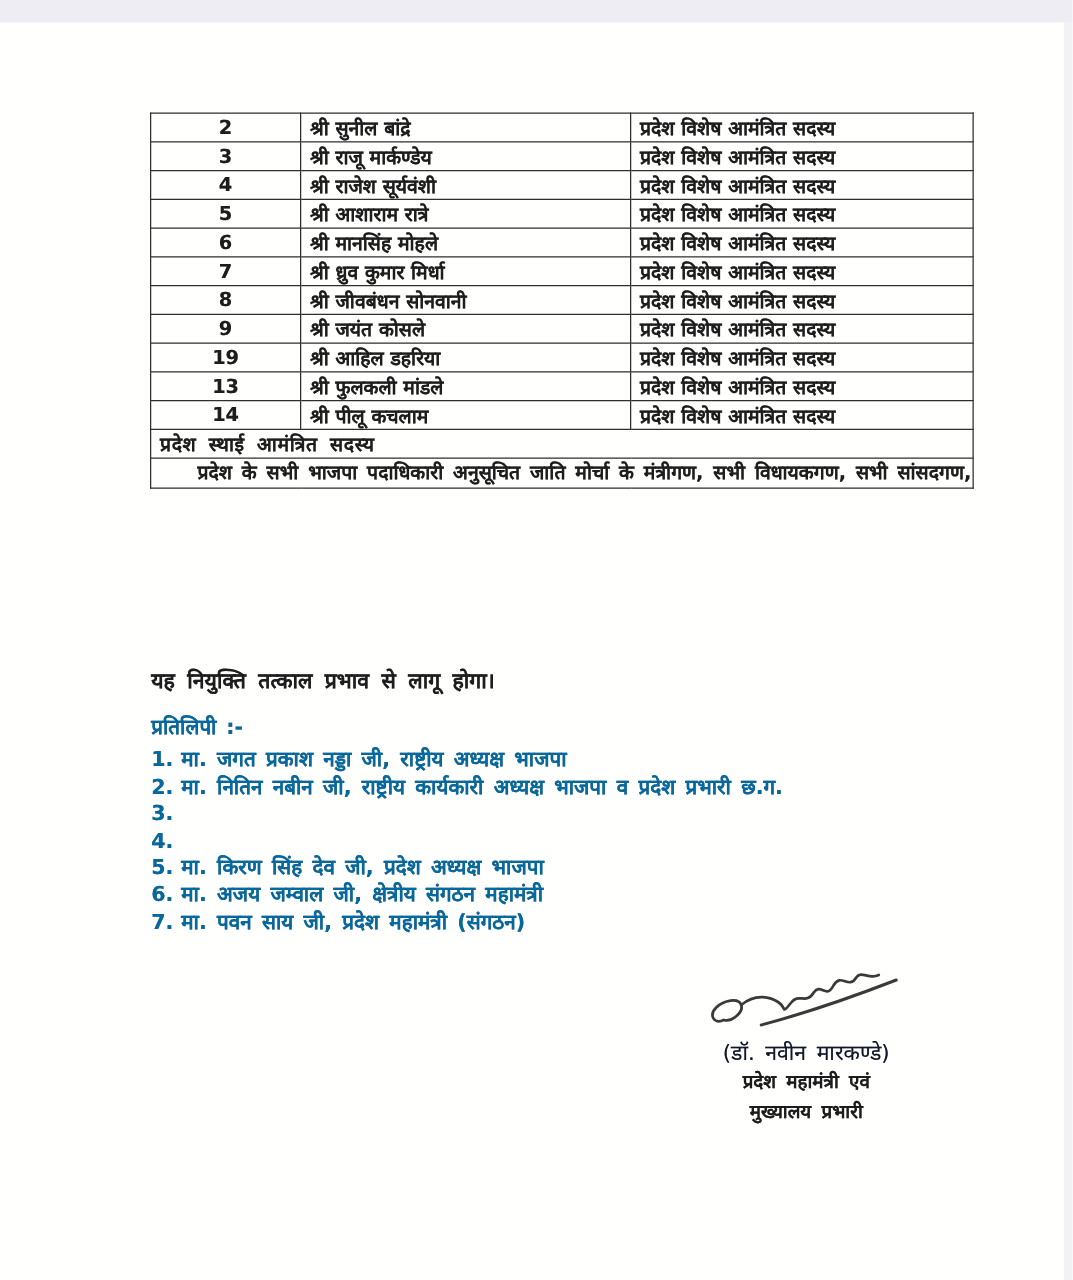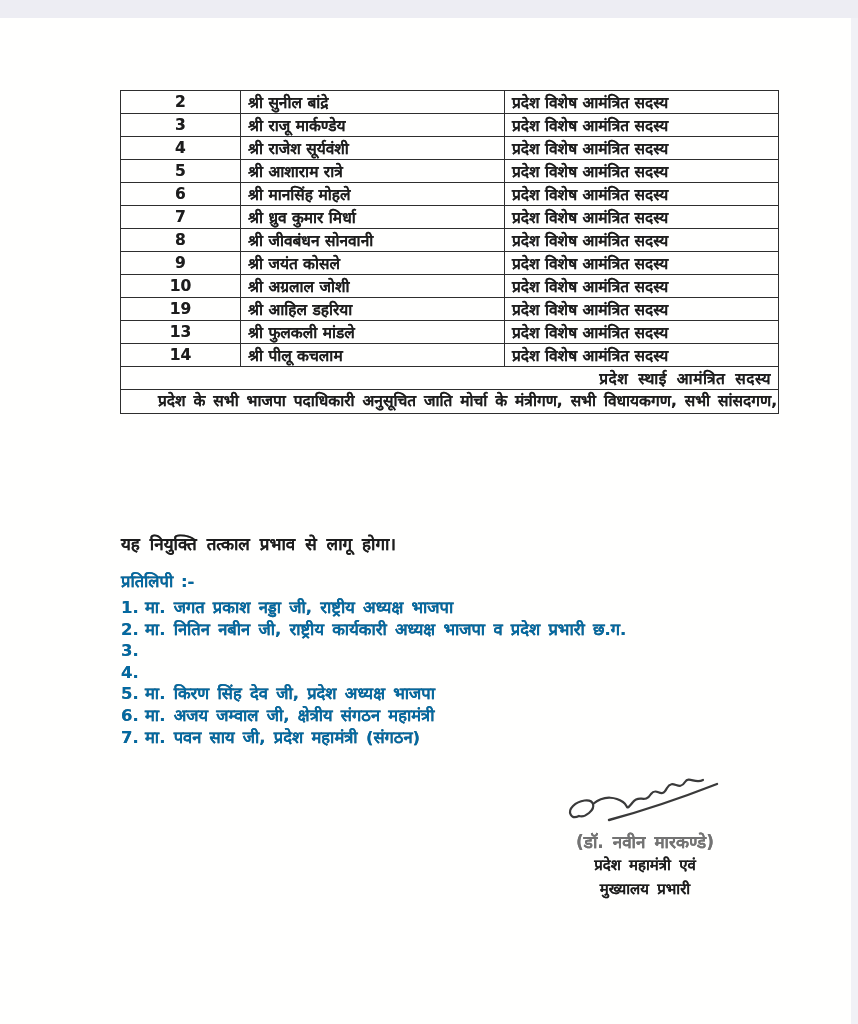--- a/index.html
+++ b/index.html
@@ -40,21 +40,21 @@
     font-size: 15.5px;
     font-weight: 600;
     color: #1d1d1d;
     height: 21.6px;
     padding: 0 7px;
     overflow: hidden;
     white-space: nowrap;
   }
   td.sn { text-align: center; padding: 0; font-size: 15px; }
   td.heading-cell {
-    text-align: right;
+    text-align: left;
     font-size: 25px;
     font-weight: 700;
     height: 33px;
     letter-spacing: 0.5px;
     word-spacing: 4px;
   }
   td.body-cell {
     height: 86px;
     vertical-align: top;
     white-space: normal;
@@ -81,21 +81,21 @@
     word-spacing: 2.5px;
     white-space: nowrap;
   }
   .copy-item .num { width: 24px; flex: 0 0 24px; }
 
   .signature-block {
     position: absolute; left: 540px; top: 758px;
     width: 210px; text-align: center;
   }
   .signature-squiggle { display: block; margin: 0 auto 2px auto; }
-  .sig-name { font-size: 17px; font-weight: 700; color: #737373; word-spacing: 3px; }
+  .sig-name { font-size: 17px; font-weight: 400; color: #0f172a; word-spacing: 3px; }
   .sig-title { font-size: 15px; font-weight: 700; color: #1c1c1c; word-spacing: 3px; line-height: 24px; }
 </style>
 </head>
 <body>
 
 <div class="top-bar"></div>
 <div class="right-strip"></div>
 
 <div class="doc-page doc-text">
 
@@ -137,25 +137,20 @@
         <td>प्रदेश विशेष आमंत्रित सदस्य</td>
       </tr>
       <tr>
         <td class="sn">8</td>
         <td>श्री जीवबंधन सोनवानी</td>
         <td>प्रदेश विशेष आमंत्रित सदस्य</td>
       </tr>
       <tr>
         <td class="sn">9</td>
         <td>श्री जयंत कोसले</td>
-        <td>प्रदेश विशेष आमंत्रित सदस्य</td>
-      </tr>
-      <tr>
-        <td class="sn">10</td>
-        <td>श्री अग्रलाल जोशी</td>
         <td>प्रदेश विशेष आमंत्रित सदस्य</td>
       </tr>
       <tr>
         <td class="sn">19</td>
         <td>श्री आहिल डहरिया</td>
         <td>प्रदेश विशेष आमंत्रित सदस्य</td>
       </tr>
       <tr>
         <td class="sn">13</td>
         <td>श्री फुलकली मांडले</td>

